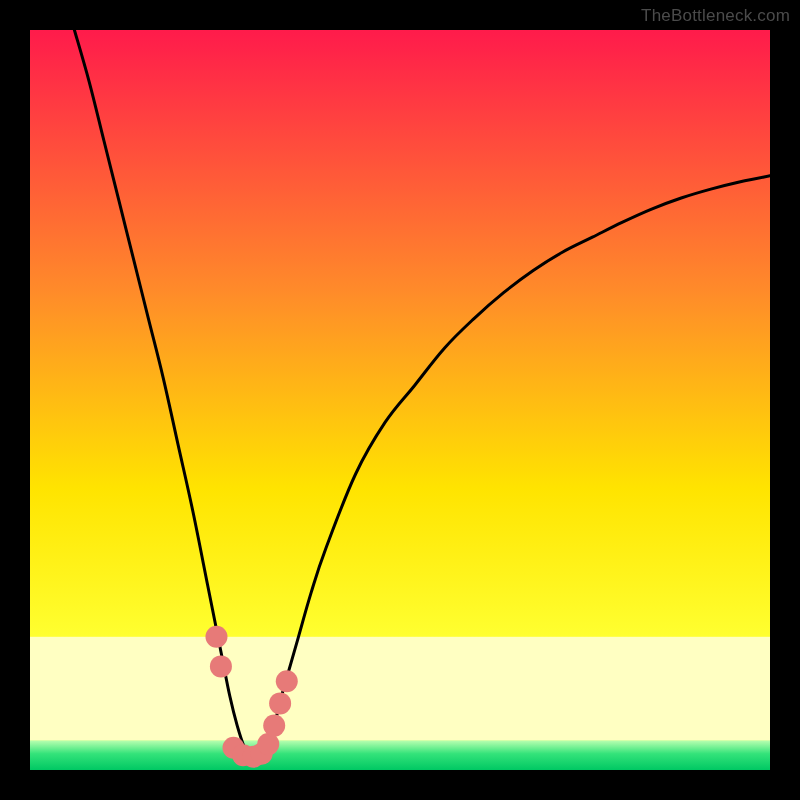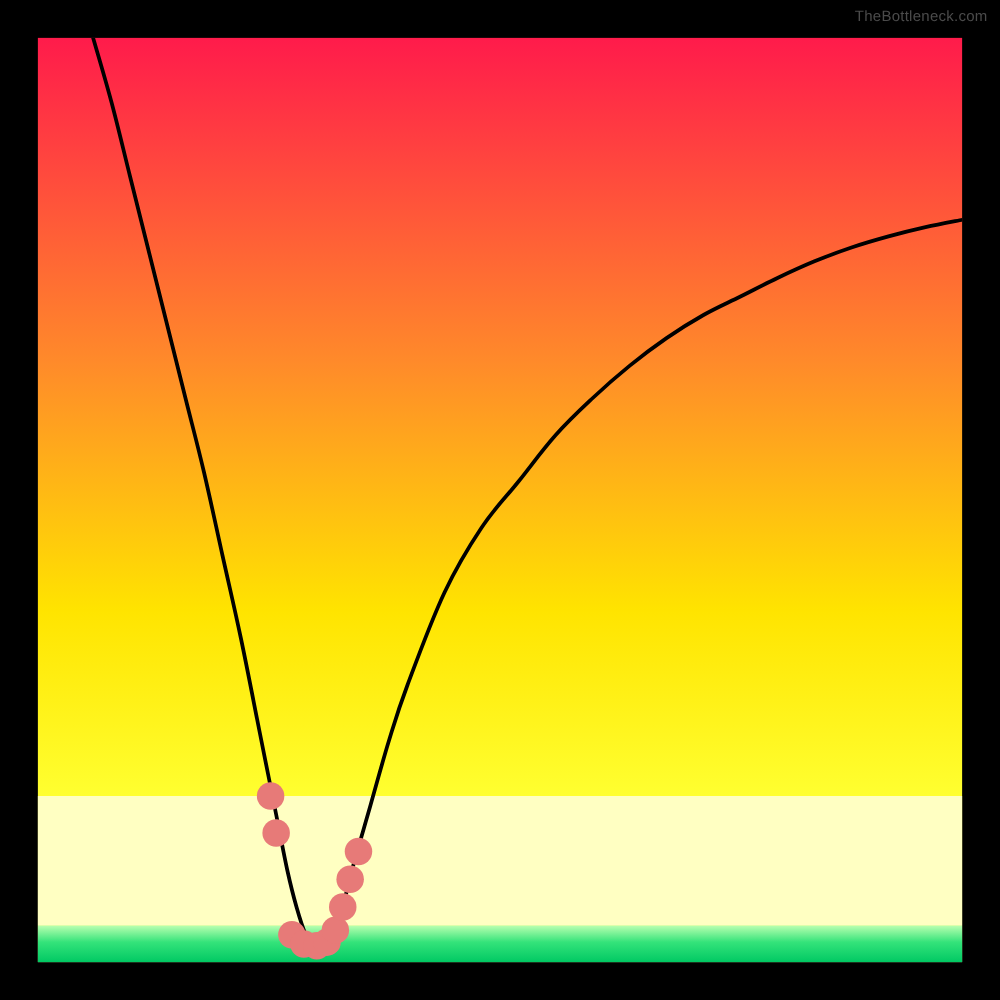--- a/index.html
+++ b/index.html
@@ -24,21 +24,21 @@
     top: 30px;
     width: 740px;
     height: 740px;
     overflow: hidden;
   }
   .attribution {
     position: absolute;
     top: 6px;
     right: 10px;
     color: #4b4b4b;
-    font-size: 12px;
+    font-size: 17px;
     font-weight: 500;
     letter-spacing: 0.2px;
   }
 </style>
 </head>
 <body>
 
 <div class="frame">
   <div class="attribution">TheBottleneck.com</div>
   <div class="plot">

